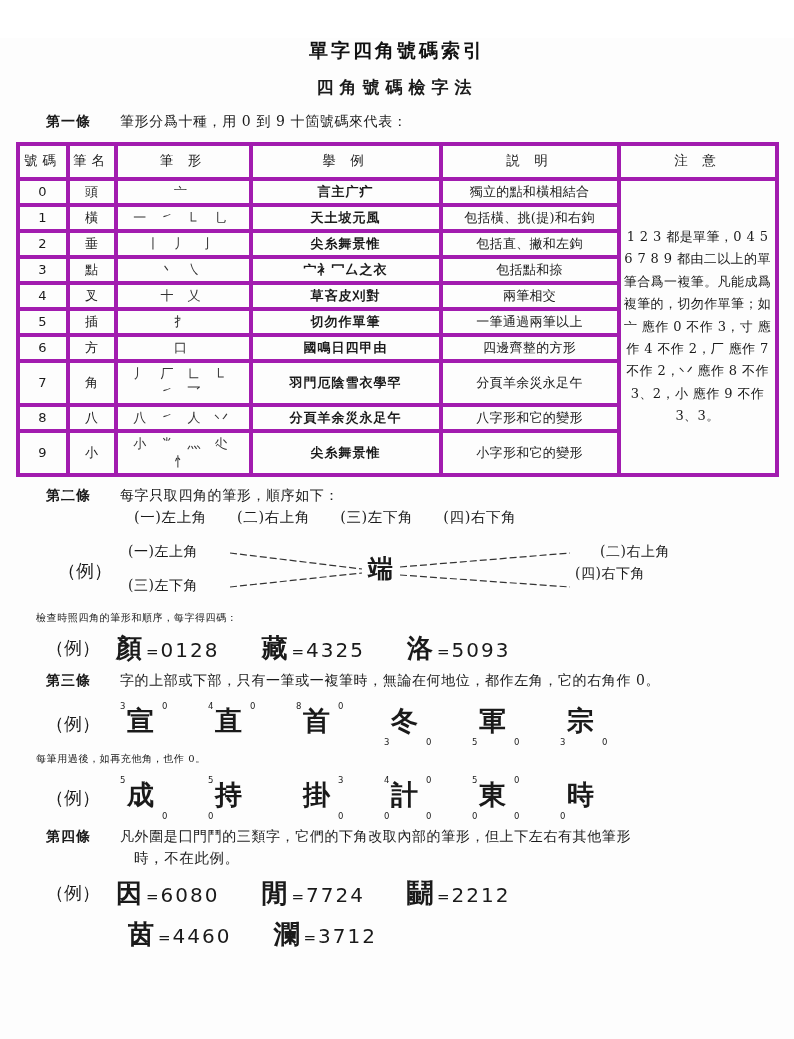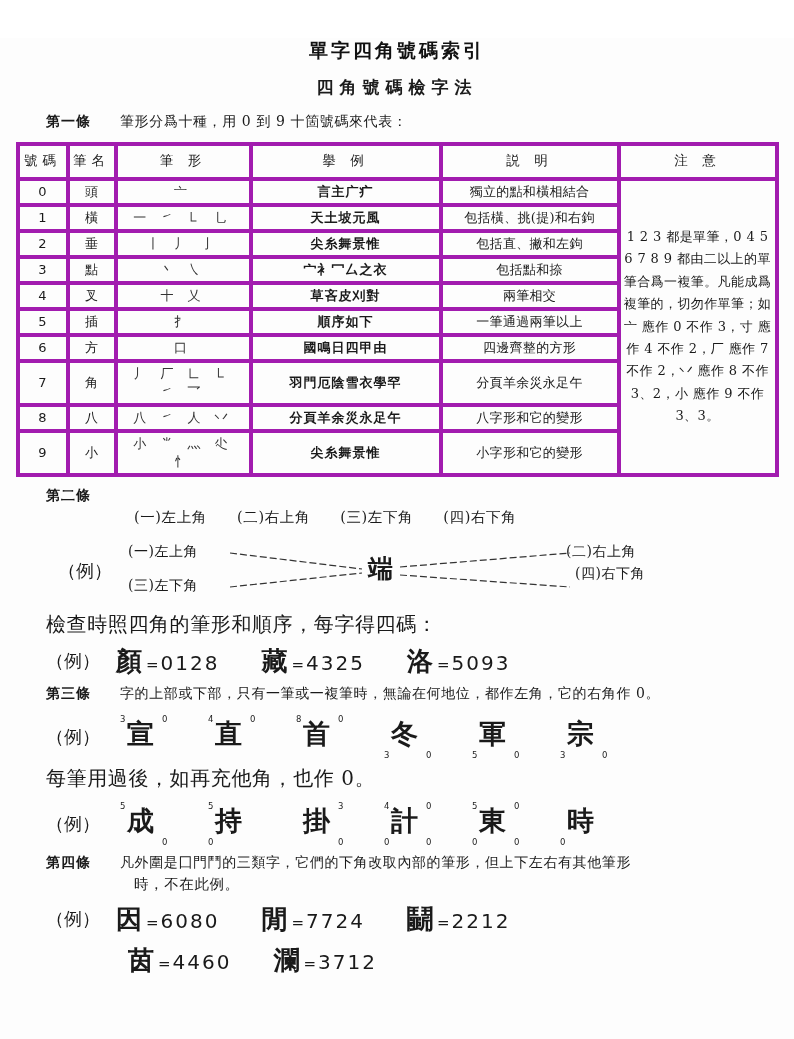--- a/index.html
+++ b/index.html
@@ -66,23 +66,23 @@
     flex: 1 1 auto;
     letter-spacing: 0.6px;
   }
   .rule-text-indent {
     padding-left: 88px;
     font-size: 14.5px;
     letter-spacing: 0.6px;
     line-height: 1.55;
   }
   .plain-line {
-    font-size: 20px;
+    font-size: 10px;
     letter-spacing: 0.6px;
-    padding-left: 46px;
+    padding-left: 36px;
   }
 
   
   table.stroke-table {
     border-collapse: collapse;
     width: 706px;
     margin: 9px auto 0 auto;
     table-layout: fixed;
     border: 2px solid #1a1a1a;
   }
@@ -166,21 +166,21 @@
   }
   .cd-label {
     position: absolute;
     font-size: 14px;
     letter-spacing: 0.5px;
     white-space: nowrap;
     text-align: center;
   }
   .cd-tl { left: 128px; top: 10px; }
   .cd-bl { left: 128px; top: 44px; }
-  .cd-tr { left: 566px; top: 10px; }
+  .cd-tr { left: 600px; top: 10px; }
   .cd-br { left: 575px; top: 32px; }
   .cd-char {
     position: absolute;
     left: 368px;
     top: 19px;
     font-size: 25px;
     font-weight: bold;
   }
   .cd-svg {
     position: absolute;
@@ -335,21 +335,21 @@
         <td class="col-code">4</td>
         <td class="col-name">叉</td>
         <td class="col-shape">十  乂</td>
         <td class="col-example">草吝皮刈對</td>
         <td class="col-desc">兩筆相交</td>
       </tr>
       <tr>
         <td class="col-code">5</td>
         <td class="col-name">插</td>
         <td class="col-shape">扌</td>
-        <td class="col-example">順序如下</td>
+        <td class="col-example">切勿作單筆</td>
         <td class="col-desc">一筆通過兩筆以上</td>
       </tr>
       <tr>
         <td class="col-code">6</td>
         <td class="col-name">方</td>
         <td class="col-shape">口</td>
         <td class="col-example">國鳴日四甲由</td>
         <td class="col-desc">四邊齊整的方形</td>
       </tr>
       <tr>
@@ -374,20 +374,21 @@
         <td class="col-desc">小字形和它的變形</td>
       </tr>
     </tbody>
   </table>
 
   <div class="spacer-8"></div>
 
   <div class="rule-block">
     <div class="rule-line">
       <span class="rule-label">第二條</span>
+      <span class="rule-text">每字只取四角的筆形，順序如下：</span>
     </div>
     <div class="rule-text-indent">(一)左上角　　(二)右上角　　(三)左下角　　(四)右下角</div>
   </div>
 
   <div class="corner-diagram">
     <svg class="cd-svg" viewBox="0 0 794 78">
       <line x1="230" y1="20" x2="362" y2="36" stroke="#333" stroke-width="1.2" stroke-dasharray="7 3"></line>
       <line x1="230" y1="54" x2="362" y2="40" stroke="#333" stroke-width="1.2" stroke-dasharray="7 3"></line>
       <line x1="400" y1="34" x2="570" y2="20" stroke="#333" stroke-width="1.2" stroke-dasharray="7 3"></line>
       <line x1="400" y1="42" x2="570" y2="54" stroke="#333" stroke-width="1.2" stroke-dasharray="7 3"></line>

